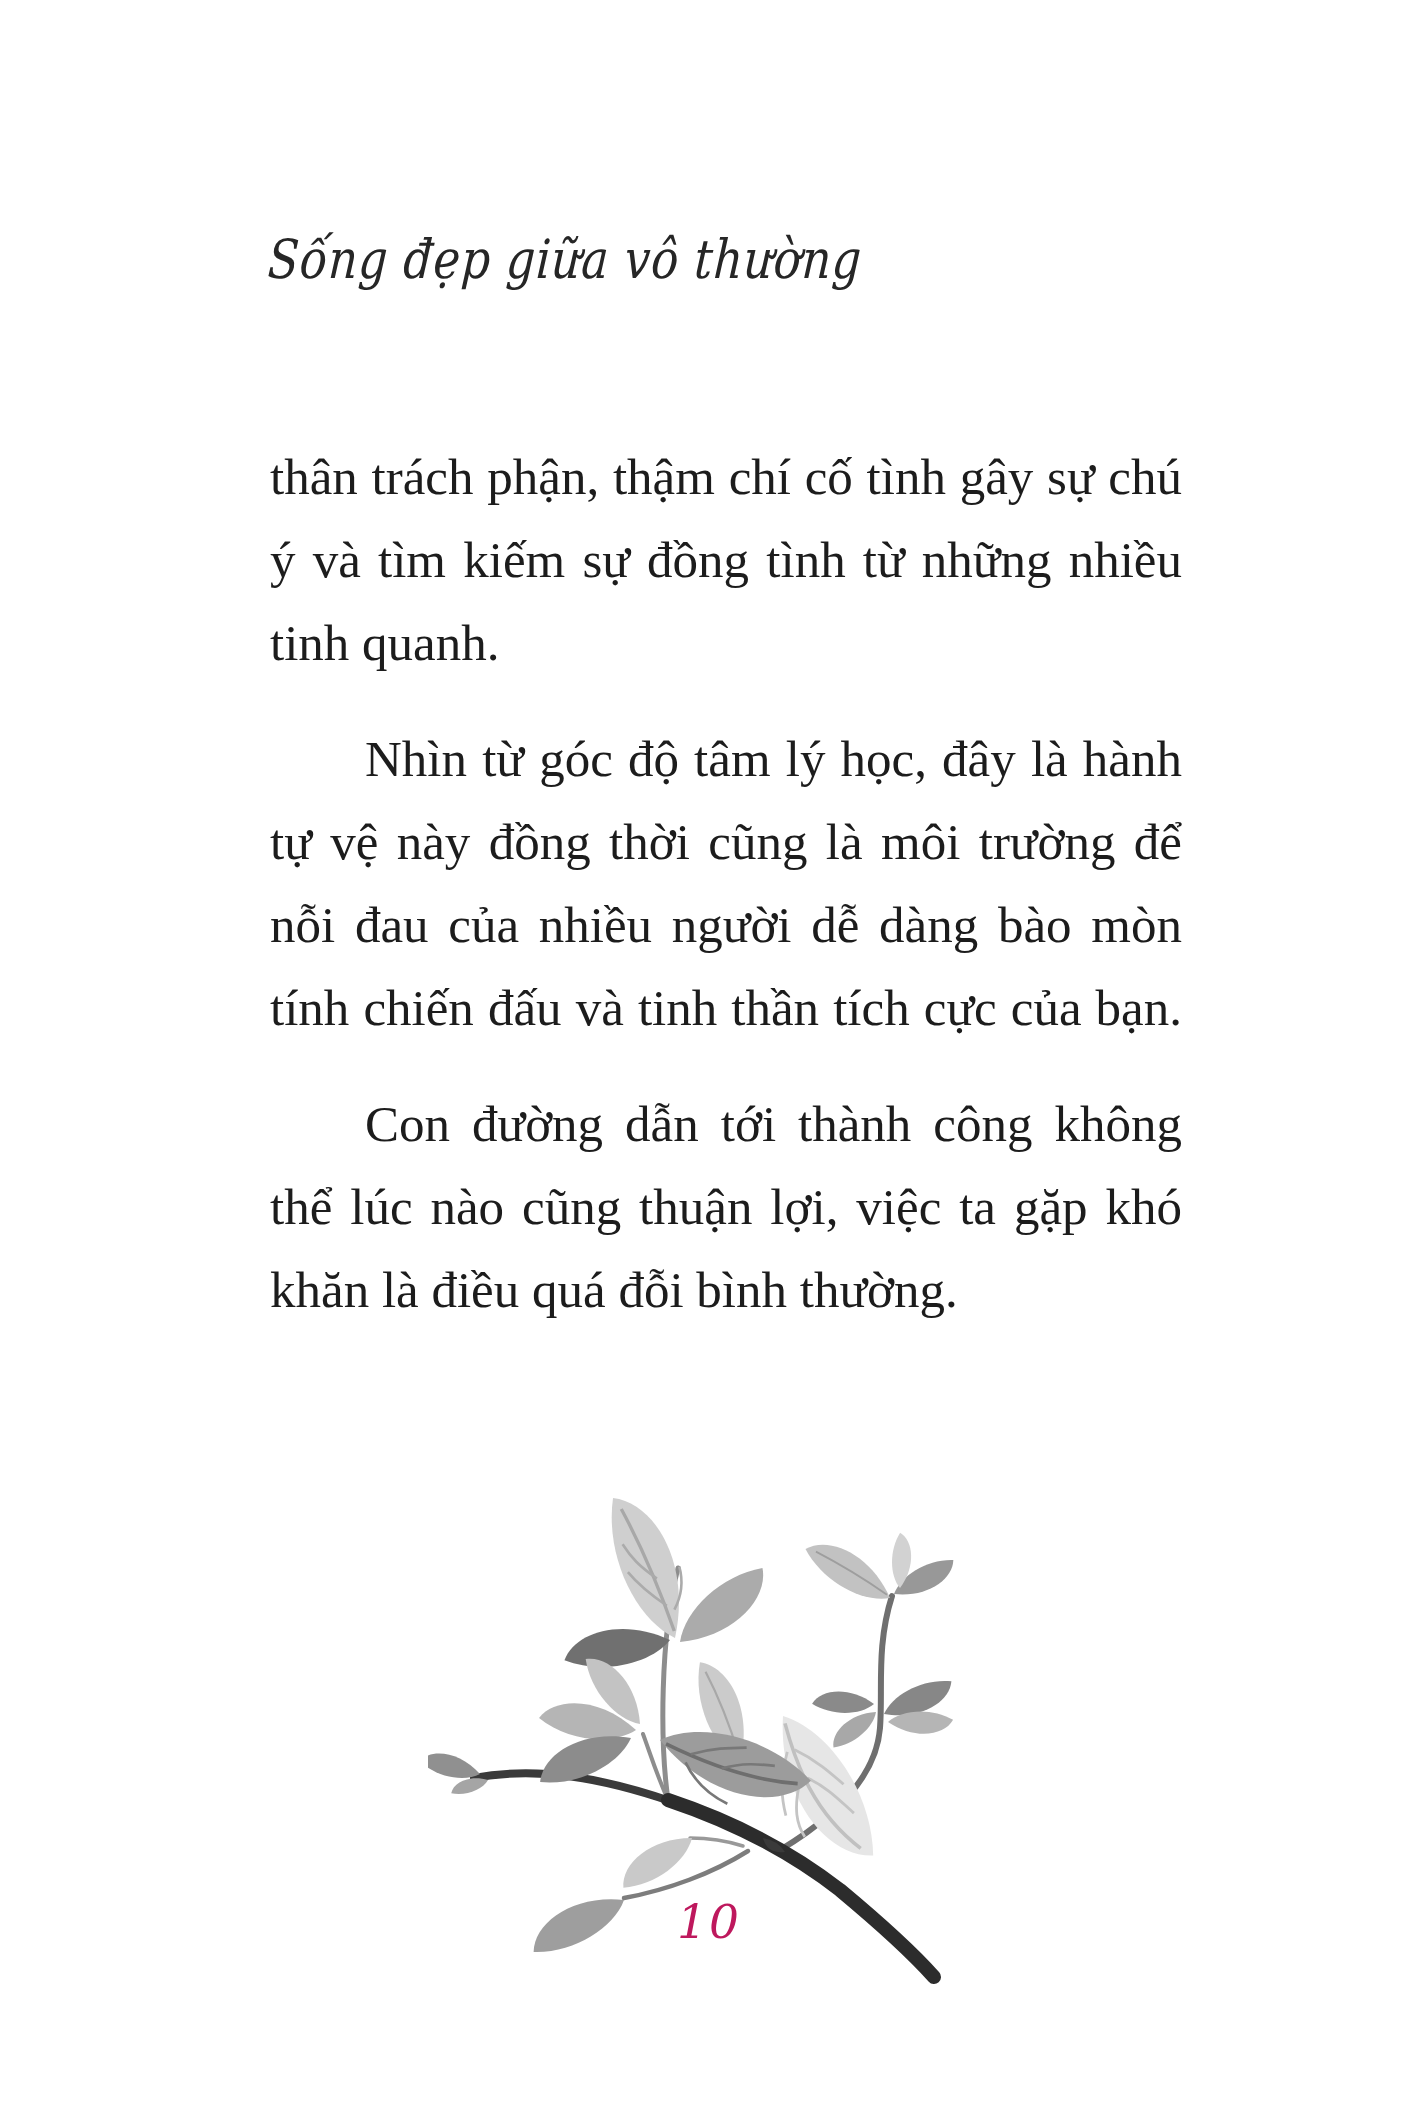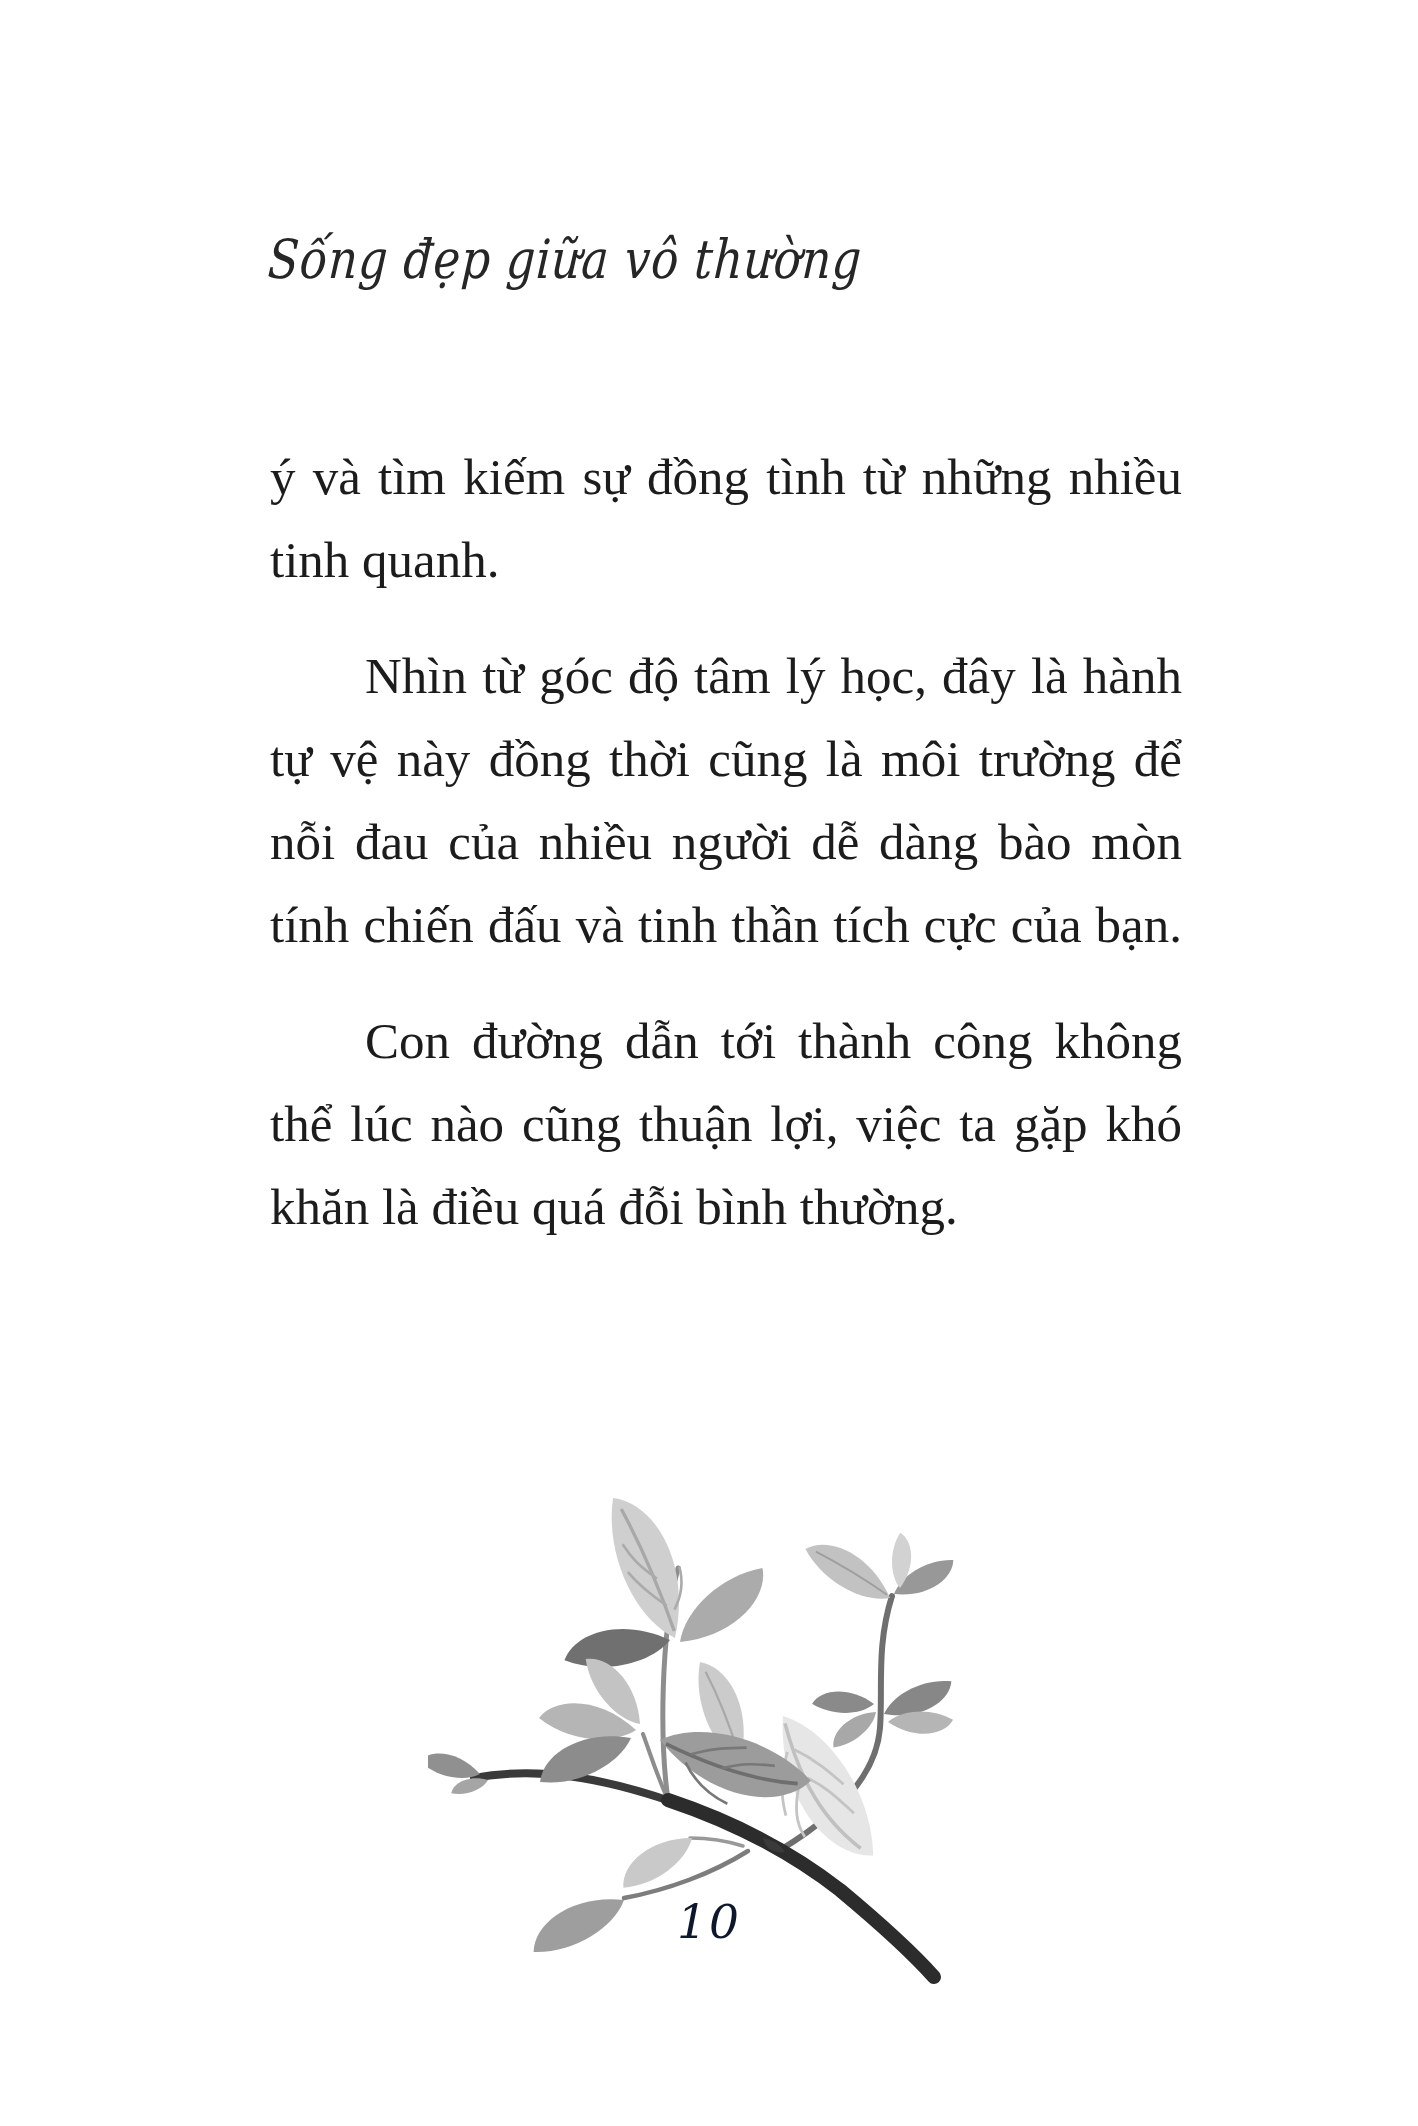--- a/index.html
+++ b/index.html
@@ -48,33 +48,34 @@
     width:530px; height:515px;
   }
   .page-number {
     position:absolute;
     left:0; right:0;
     top:1894px;
     text-align:center;
     font-family:"DejaVu Serif", serif;
     font-style:italic;
     font-size:47px;
-    color:#0f172a;
+    color:#be185d;
     letter-spacing:2px;
   }
 </style>
 </head>
 <body>
 
 <div class="page">
 
   <div class="running-header">Sống đẹp giữa vô thường</div>
 
   <div class="body-text">
     <p class="para">
+      <span class="line" style="display:block">thân trách phận, thậm chí cố tình gây sự chú</span>
       <span class="line" style="display:block">ý và tìm kiếm sự đồng tình từ những nhiều</span>
       <span class="line last" style="display:block">tinh quanh.</span>
     </p>
     <p class="para">
       <span class="line indent" style="display:block">Nhìn từ góc độ tâm lý học, đây là hành</span>
       <span class="line" style="display:block">tự vệ này đồng thời cũng là môi trường để</span>
       <span class="line" style="display:block">nỗi đau của nhiều người dễ dàng bào mòn</span>
       <span class="line" style="display:block">tính chiến đấu và tinh thần tích cực của bạn.</span>
     </p>
     <p class="para">

